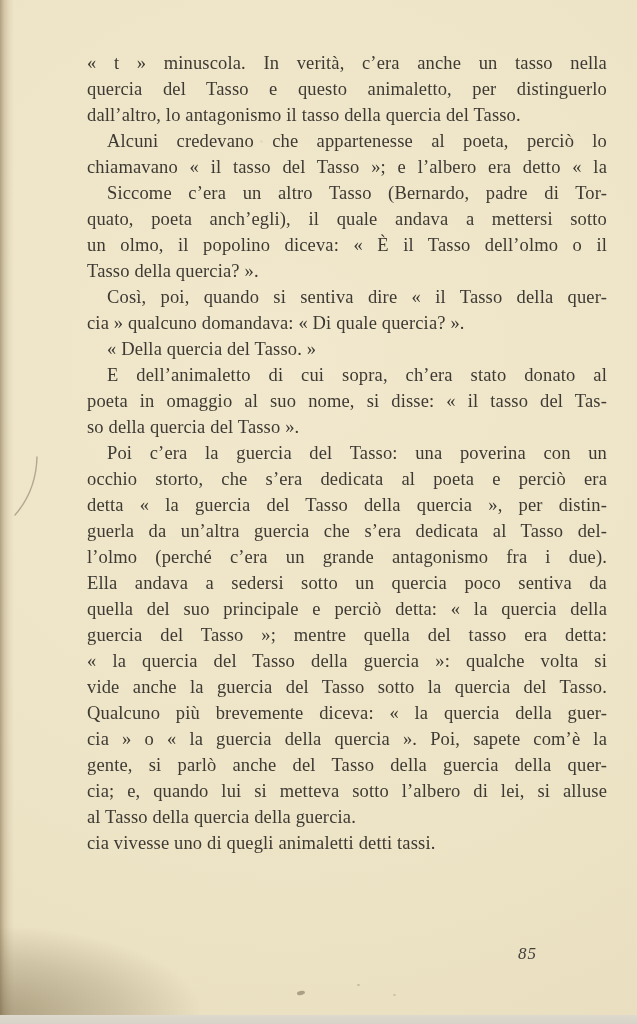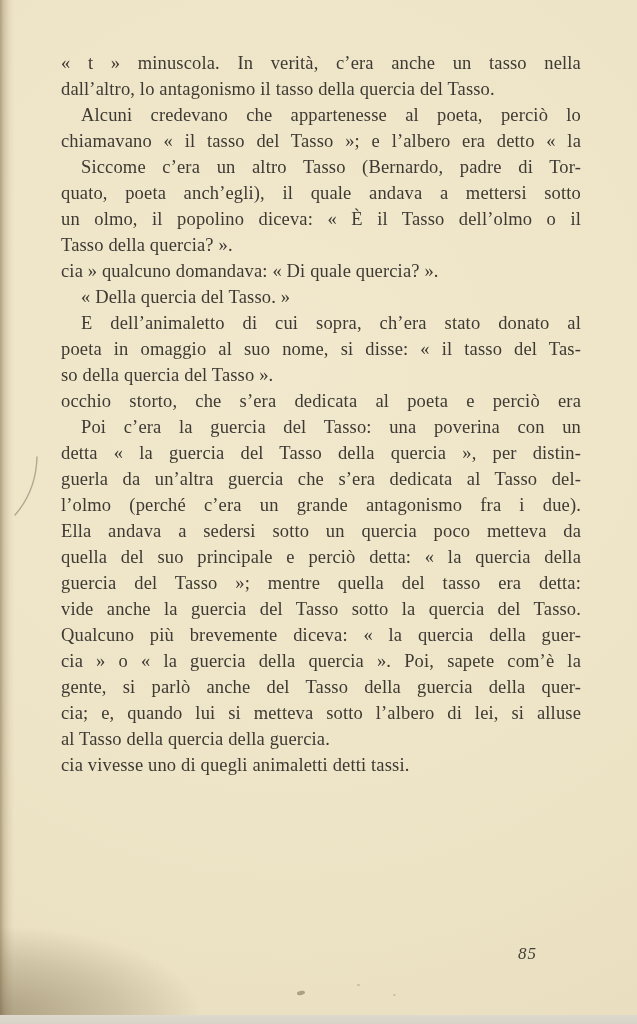--- a/index.html
+++ b/index.html
@@ -51,21 +51,21 @@
     pointer-events: none;
   }
   
   .crease {
     position: absolute;
     left: 6px; top: 445px;
     pointer-events: none;
   }
   .text-block {
     position: absolute;
-    left: 61px;
+    left: 87px;
     top: 50px;
     width: 520px;
     font-size: 18.5px;
     line-height: 26px;
     color: #3e3a33;
     letter-spacing: 0.15px;
   }
   .line {
     height: 26px;
     overflow: hidden;
@@ -109,52 +109,55 @@
   <div class="edge-bottom"></div>
 
   <svg class="crease" width="48" height="90" viewBox="0 0 48 90">
     <path d="M31,12 Q30,46 9,70" fill="none" stroke="#7d7464" stroke-width="1.4" stroke-linecap="round" opacity="0.55"></path>
   </svg>
 
   <div class="text-block">
 
   <div class="paragraph">
         <div class="line">« t » minuscola. In verità, c’era anche un tasso nella</div>
+        <div class="line">quercia del Tasso e questo animaletto, per distinguerlo</div>
         <div class="line para-end">dall’altro, lo antagonismo il tasso della quercia del Tasso.</div>
       </div>
       <div class="paragraph">
         <div class="line indent">Alcuni credevano che appartenesse al poeta, perciò lo</div>
         <div class="line">chiamavano « il tasso del Tasso »; e l’albero era detto « la</div>
       </div>
       <div class="paragraph">
         <div class="line indent">Siccome c’era un altro Tasso (Bernardo, padre di Tor-</div>
         <div class="line">quato, poeta anch’egli), il quale andava a mettersi sotto</div>
         <div class="line">un olmo, il popolino diceva: « È il Tasso dell’olmo o il</div>
         <div class="line para-end">Tasso della quercia? ».</div>
       </div>
       <div class="paragraph">
+        <div class="line indent">Così, poi, quando si sentiva dire « il Tasso della quer-</div>
         <div class="line para-end">cia » qualcuno domandava: « Di quale quercia? ».</div>
       </div>
       <div class="paragraph">
         <div class="line para-end indent">« Della quercia del Tasso. »</div>
       </div>
       <div class="paragraph">
         <div class="line indent">E dell’animaletto di cui sopra, ch’era stato donato al</div>
         <div class="line">poeta in omaggio al suo nome, si disse: « il tasso del Tas-</div>
         <div class="line para-end">so della quercia del Tasso ».</div>
       </div>
       <div class="paragraph">
+        <div class="line indent">Poi c’era la guercia del Tasso: una poverina con un</div>
         <div class="line">occhio storto, che s’era dedicata al poeta e perciò era</div>
-        <div class="line indent">Poi c’era la guercia del Tasso: una poverina con un</div>
         <div class="line">detta « la guercia del Tasso della quercia », per distin-</div>
         <div class="line">guerla da un’altra guercia che s’era dedicata al Tasso del-</div>
         <div class="line">l’olmo (perché c’era un grande antagonismo fra i due).</div>
-        <div class="line">Ella andava a sedersi sotto un quercia poco metteva da</div>
+        <div class="line">Ella andava a sedersi sotto un quercia poco sentiva da</div>
         <div class="line">quella del suo principale e perciò detta: « la quercia della</div>
         <div class="line">guercia del Tasso »; mentre quella del tasso era detta:</div>
+        <div class="line">« la quercia del Tasso della guercia »: qualche volta si</div>
         <div class="line">vide anche la guercia del Tasso sotto la quercia del Tasso.</div>
         <div class="line">Qualcuno più brevemente diceva: « la quercia della guer-</div>
         <div class="line">cia » o « la guercia della quercia ». Poi, sapete com’è la</div>
         <div class="line">gente, si parlò anche del Tasso della guercia della quer-</div>
         <div class="line">cia; e, quando lui si metteva sotto l’albero di lei, si alluse</div>
         <div class="line para-end">al Tasso della quercia della guercia.</div>
       </div>
       <div class="paragraph">
         <div class="line para-end">cia vivesse uno di quegli animaletti detti tassi.</div>
       </div>

